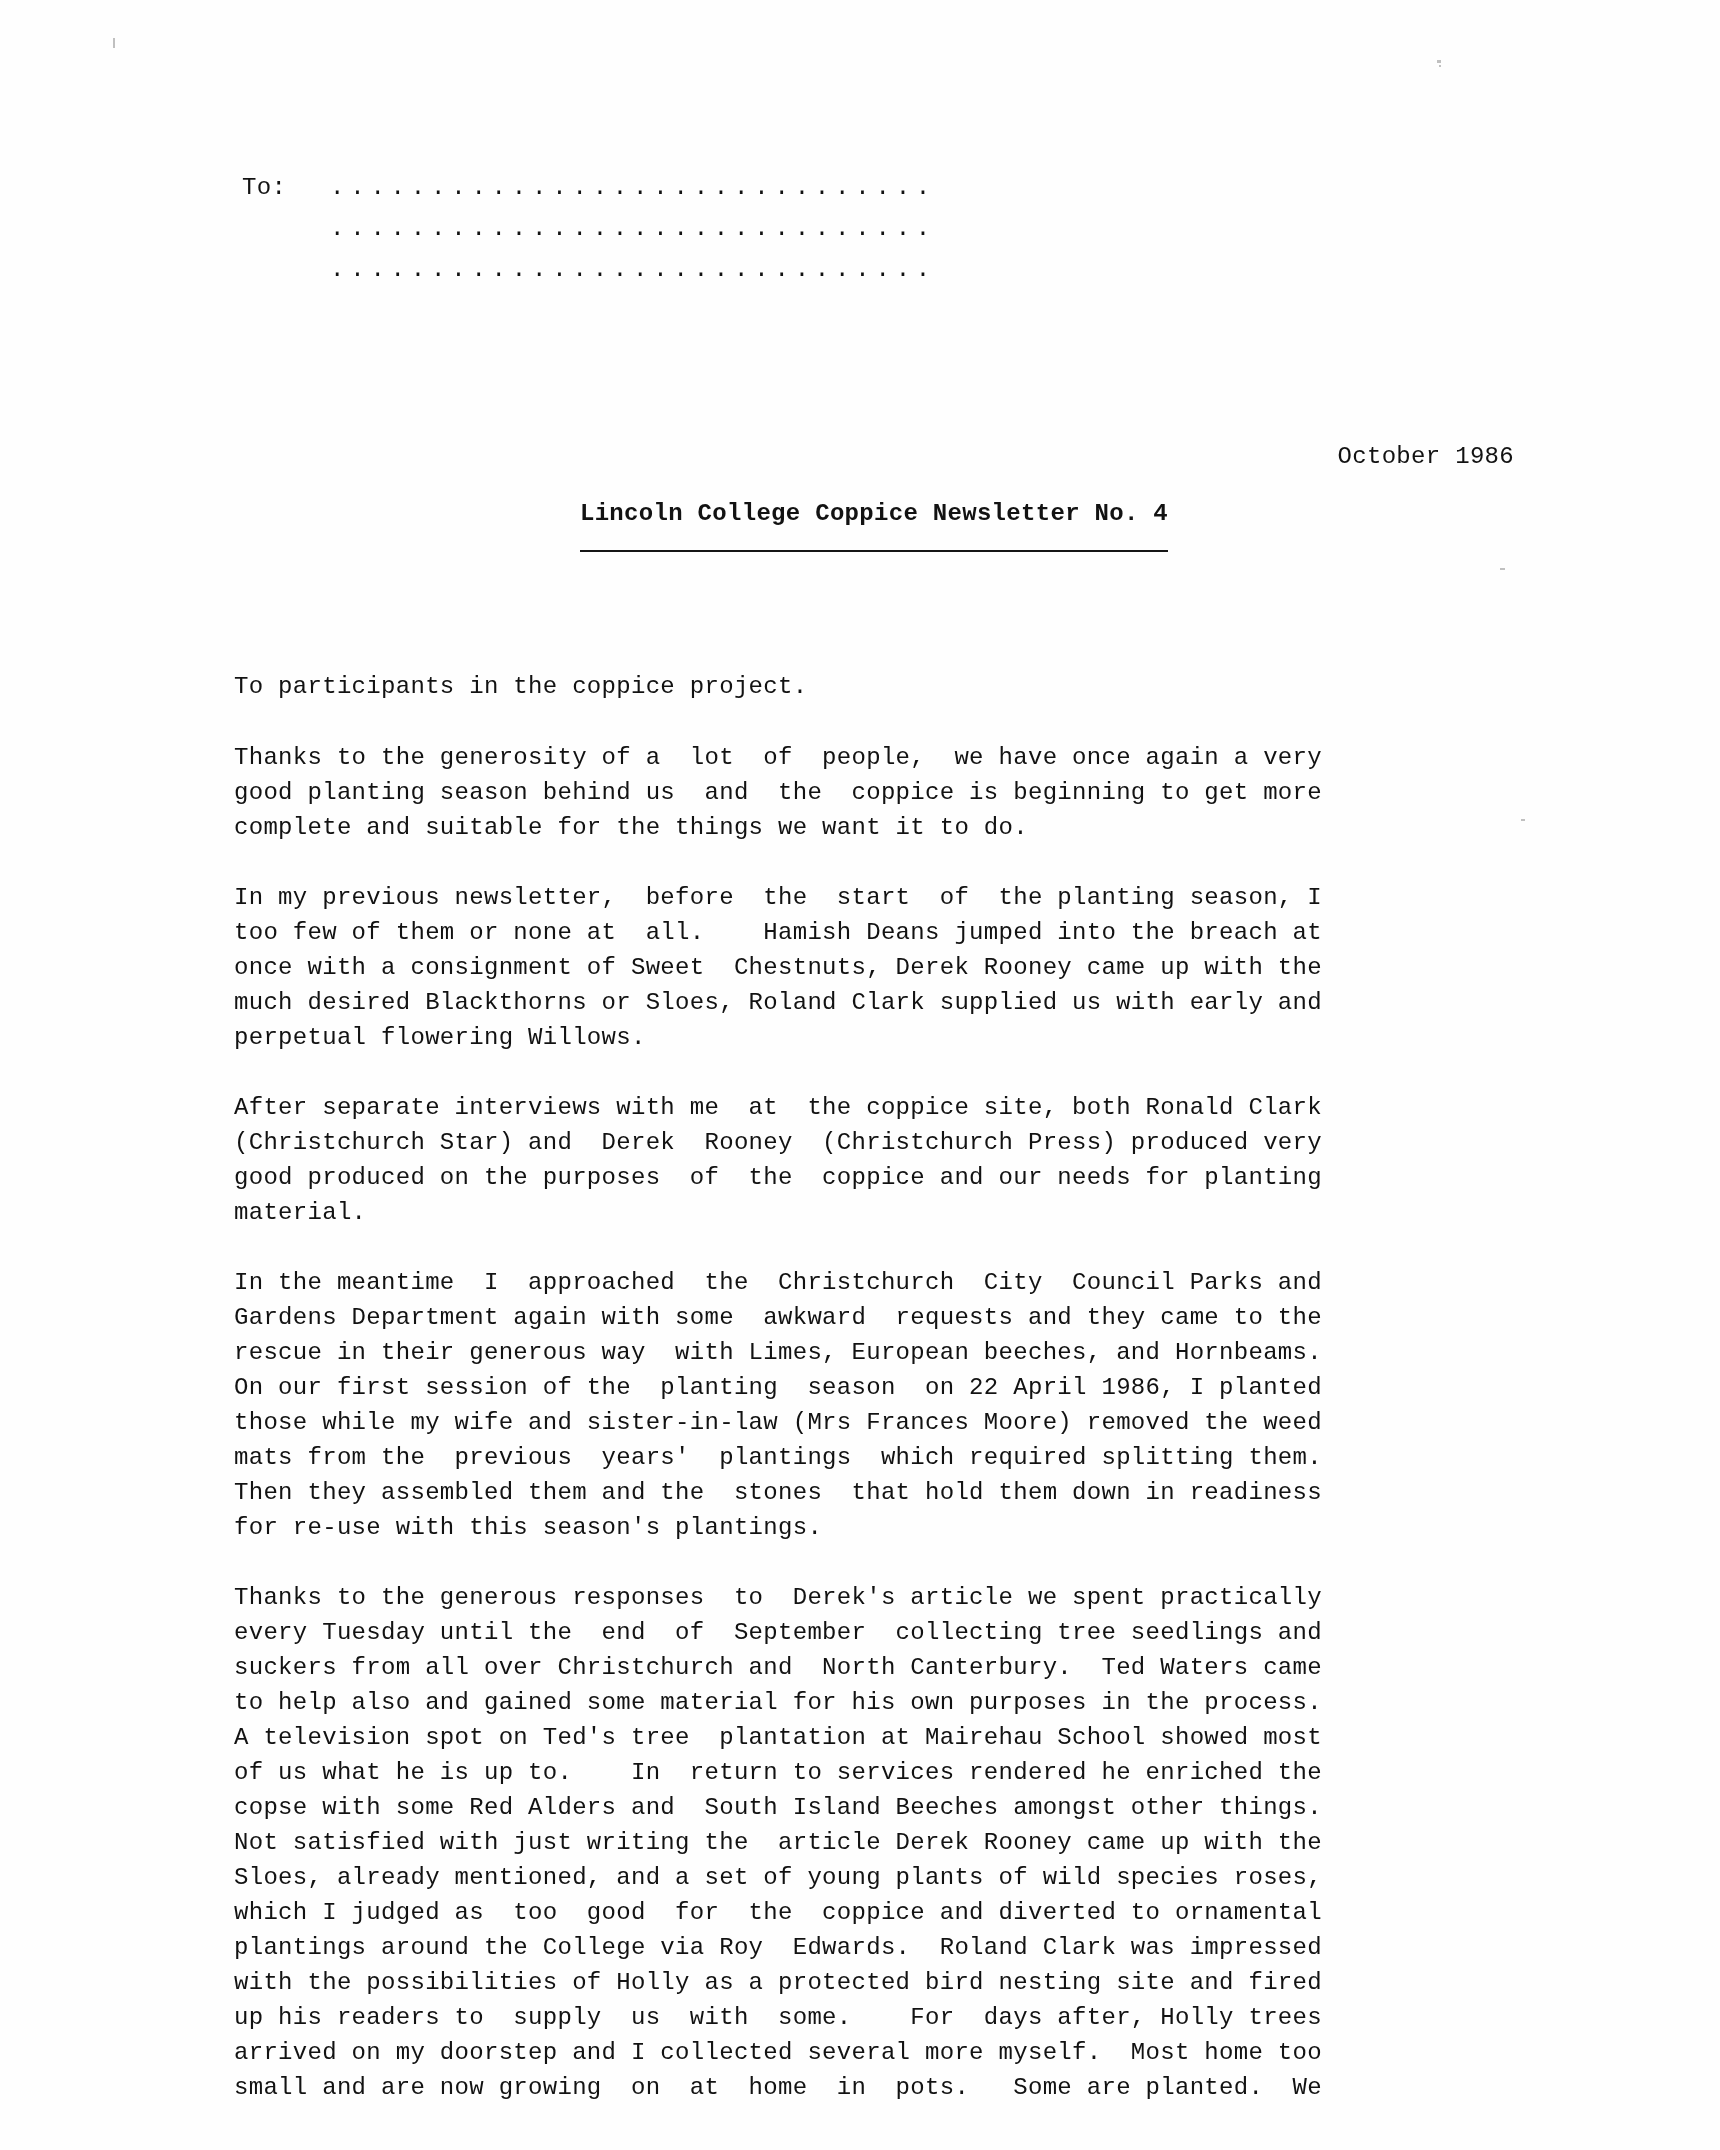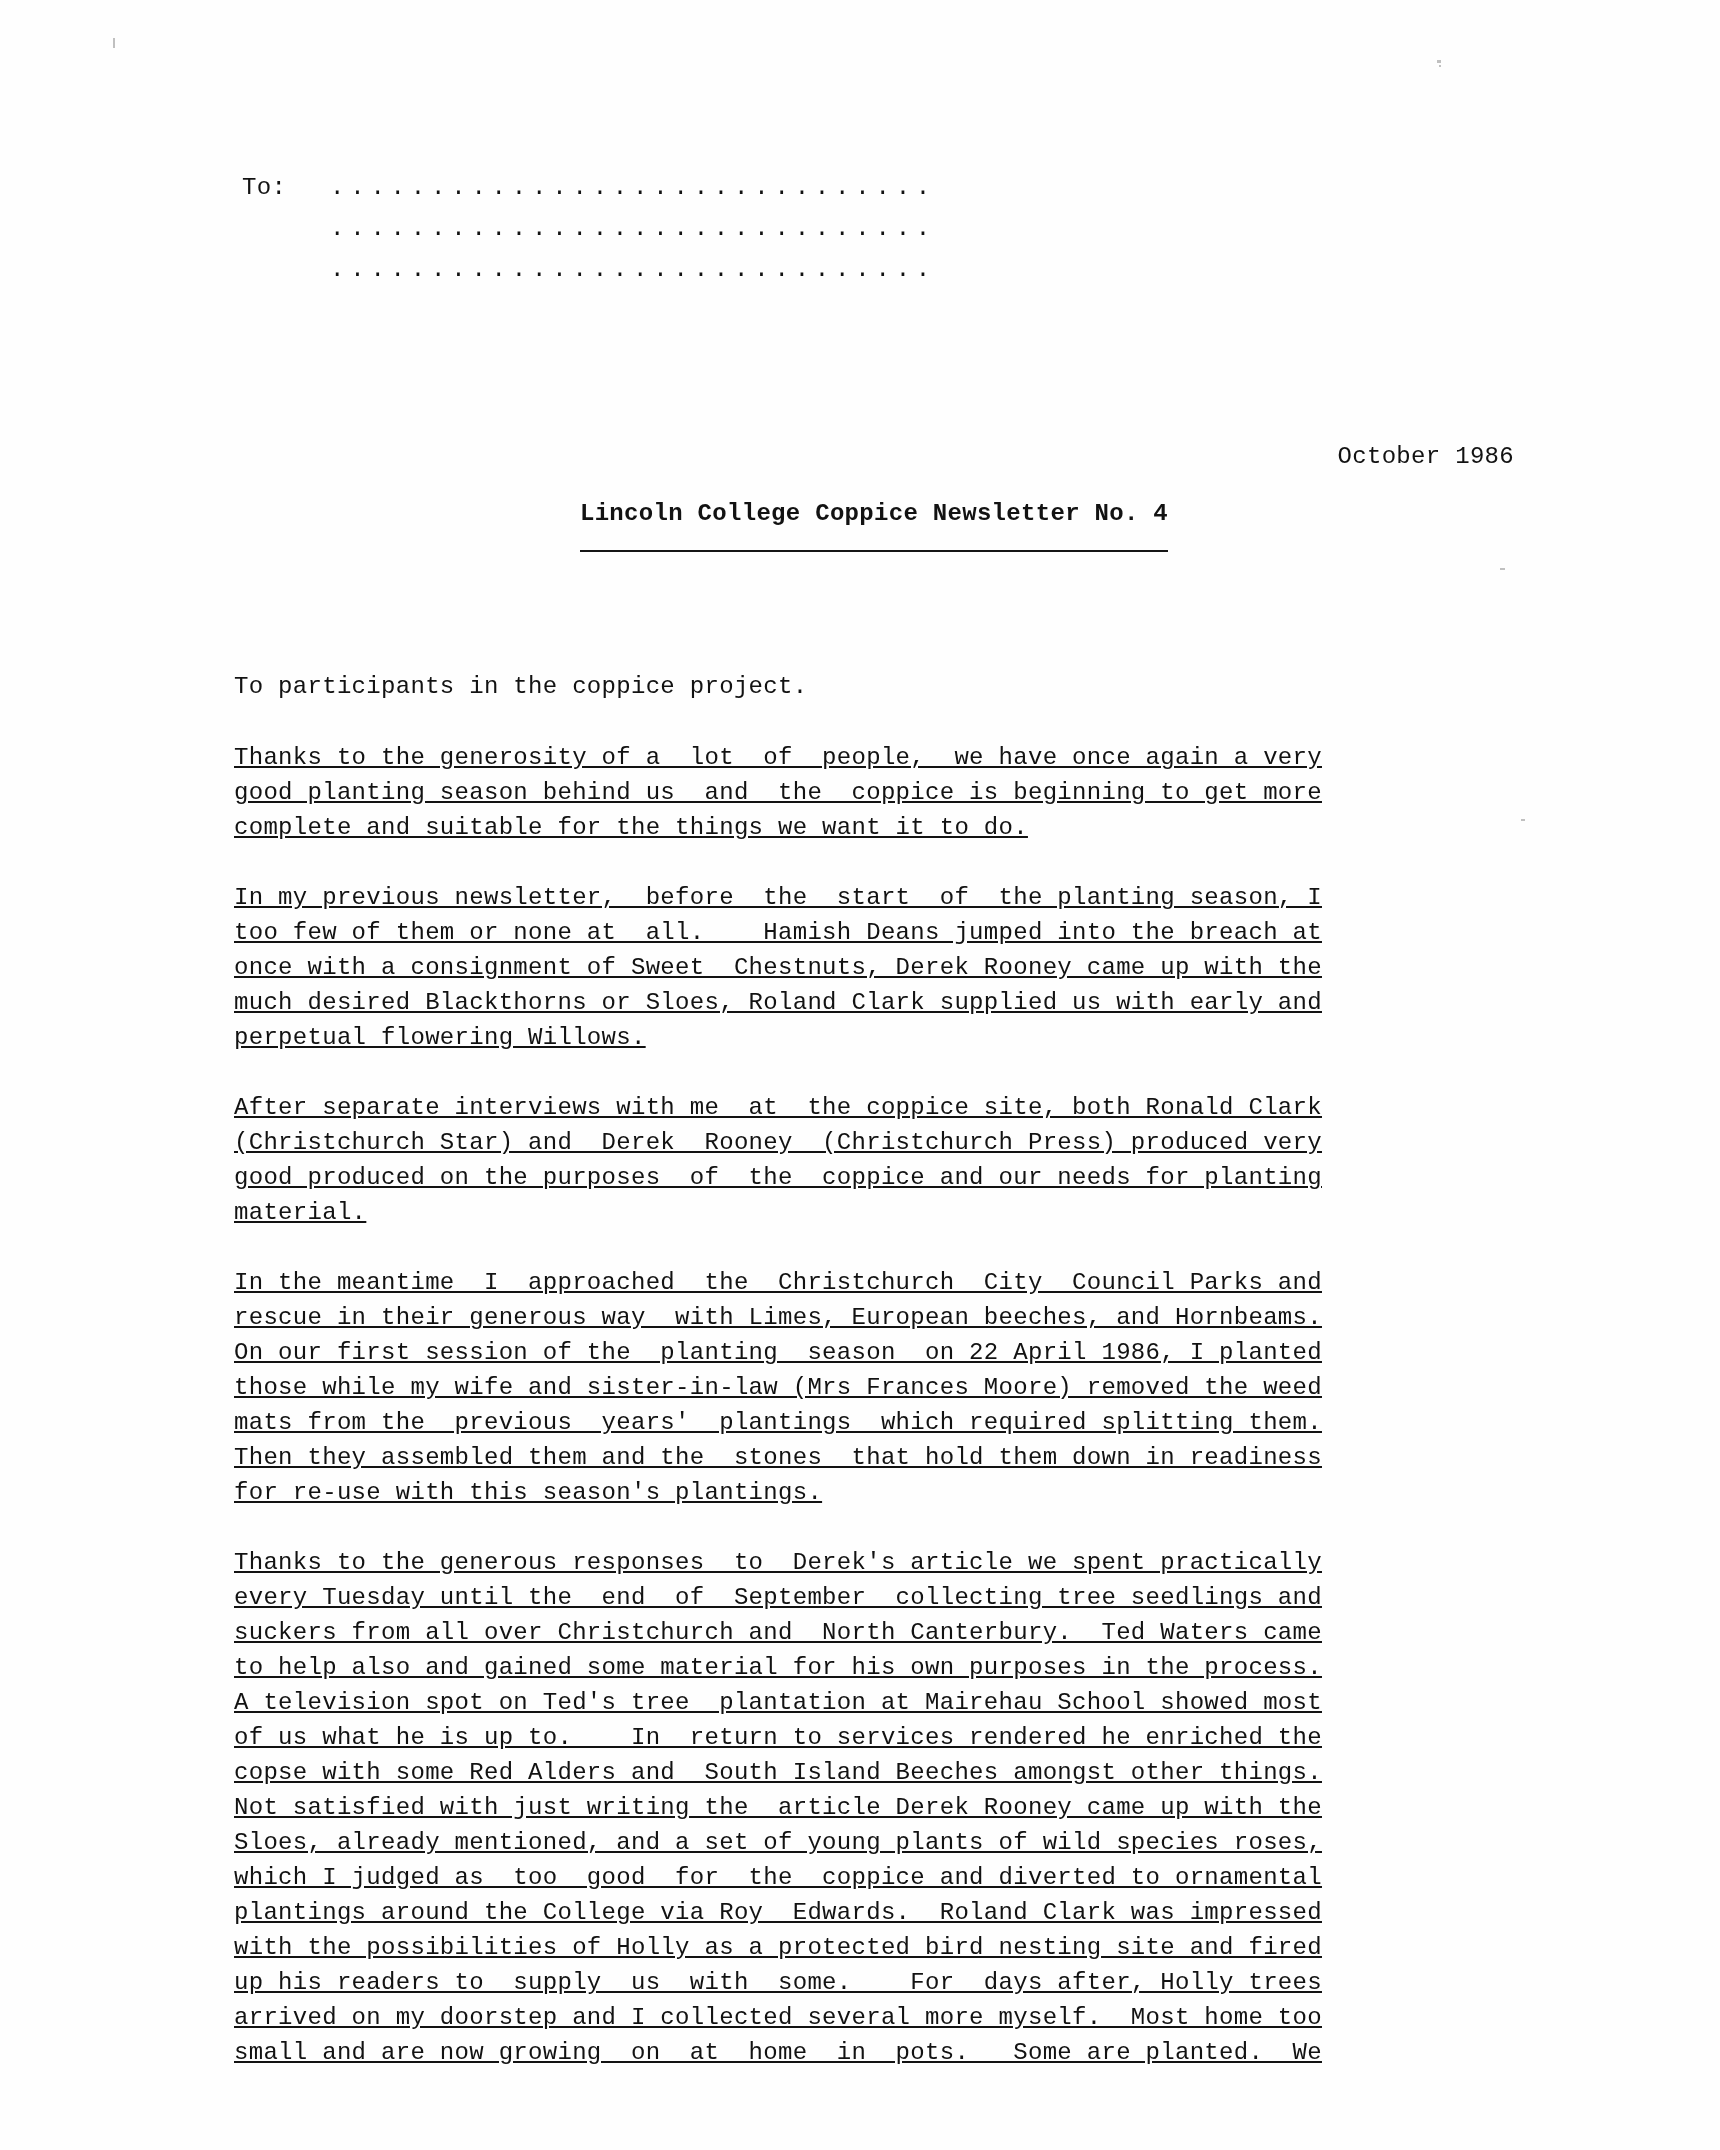--- a/index.html
+++ b/index.html
@@ -92,21 +92,20 @@
   
   .body-block {
     position: absolute;
     left: 0;
     top: 740px;
     width: 1280px;
   }
   .para {
     margin: 0 0 35px 0;
     padding: 0;
-    text-decoration: underline;
   }
   .para .ln {
     display: block;
     white-space: pre;
     height: 35px;
   }
   
   .para:last-child { margin-bottom: 0; }
 
   
@@ -173,20 +172,21 @@
           <span class="ln">perpetual flowering Willows.</span>
         </div>
         <div class="para">
           <span class="ln">After separate interviews with me  at  the coppice site, both Ronald Clark</span>
           <span class="ln">(Christchurch Star) and  Derek  Rooney  (Christchurch Press) produced very</span>
           <span class="ln">good produced on the purposes  of  the  coppice and our needs for planting</span>
           <span class="ln">material.</span>
         </div>
         <div class="para">
           <span class="ln">In the meantime  I  approached  the  Christchurch  City  Council Parks and</span>
+          <span class="ln">Gardens Department again with some  awkward  requests and they came to the</span>
           <span class="ln">rescue in their generous way  with Limes, European beeches, and Hornbeams.</span>
           <span class="ln">On our first session of the  planting  season  on 22 April 1986, I planted</span>
           <span class="ln">those while my wife and sister-in-law (Mrs Frances Moore) removed the weed</span>
           <span class="ln">mats from the  previous  years'  plantings  which required splitting them.</span>
           <span class="ln">Then they assembled them and the  stones  that hold them down in readiness</span>
           <span class="ln">for re-use with this season's plantings.</span>
         </div>
         <div class="para">
           <span class="ln">Thanks to the generous responses  to  Derek's article we spent practically</span>
           <span class="ln">every Tuesday until the  end  of  September  collecting tree seedlings and</span>

